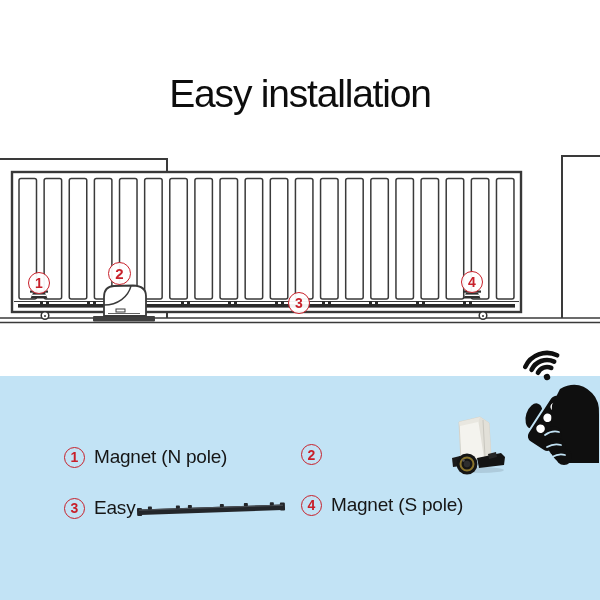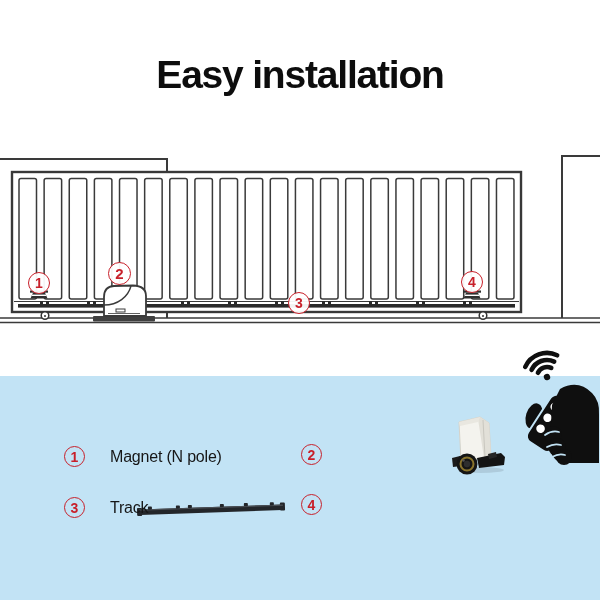--- a/index.html
+++ b/index.html
@@ -1,40 +1,40 @@
 <!DOCTYPE html>
 <html style="--red: #c8202a; --panel: #c2e3f5; --line: #3a3a3a;"><head>
 <meta charset="utf-8">
 <style>
   html,body{margin:0;padding:0;}
   .page{
     position:relative;width:600px;height:600px;background:#ffffff;overflow:hidden;
     font-family:"Liberation Sans",sans-serif;
   }
   .title{
-    position:absolute;top:53px;left:0;width:600px;text-align:center;
-    font-size:39px;font-weight:bold;letter-spacing:-1.2px;color:#0d0d0d;
+    position:absolute;top:72px;left:0;width:600px;text-align:center;
+    font-size:39px;font-weight:normal;letter-spacing:-1.2px;color:#0d0d0d;
   }
   .diagram-svg{position:absolute;left:0;top:145px;width:600px;height:200px;}
   .marker{
     position:absolute;box-sizing:border-box;border-radius:50%;
     background:rgba(255,255,255,.94);border:1.6px solid var(--red,#c8202a);
     color:var(--red,#c8202a);font-weight:bold;display:flex;align-items:center;justify-content:center;
     z-index:3;
   }
   .m22{width:22px;height:22px;font-size:14px;}
   .m23{width:23px;height:23px;font-size:15px;}
   .panel{position:absolute;left:0;top:376px;width:600px;height:224px;background:var(--panel,#c2e3f5);}
   .legend-item{position:absolute;display:flex;align-items:center;z-index:2;}
   .num-circle{
     box-sizing:border-box;width:21px;height:21px;border-radius:50%;flex:0 0 auto;
     border:1.7px solid var(--red,#c8202a);color:var(--red,#c8202a);
     font-weight:bold;font-size:14px;display:flex;align-items:center;justify-content:center;
   }
-  .legend-label{margin-left:25px;font-size:16px;color:#161616;letter-spacing:-0.2px;white-space:nowrap;}
+  .legend-label{margin-left:9px;font-size:19px;color:#161616;letter-spacing:-0.2px;white-space:nowrap;}
   .abs{position:absolute;}
 </style>
 </head>
 <body>
 
 <div class="page">
 
   <div class="title">Easy installation</div>
 
   <svg class="diagram-svg" viewBox="0 0 600 200" aria-hidden="true">
@@ -142,25 +142,26 @@
     <span class="num-circle">1</span>
     <span class="legend-label">Magnet (N pole)</span>
   </div>
 
   <div class="legend-item" style="left:301px;top:444px;">
     <span class="num-circle">2</span>
   </div>
 
   <div class="legend-item" style="left:64px;top:497px;">
     <span class="num-circle">3</span>
-    <span class="legend-label">Track</span>
+    <span class="legend-label">Easy</span>
   </div>
 
   <div class="legend-item" style="left:301px;top:494px;">
     <span class="num-circle">4</span>
+    <span class="legend-label">Magnet (S pole)</span>
   </div>
 
   <svg class="abs" style="left:136px;top:498px;" width="150" height="22" viewBox="0 0 150 22" aria-hidden="true">
     <g transform="rotate(-2 75 11)">
       <rect x="1" y="7.5" width="5" height="8" rx="1" fill="#23262a"></rect>
       <rect x="144" y="7" width="5" height="8" rx="1" fill="#23262a"></rect>
       <rect x="3" y="9" width="144" height="5.5" rx="1" fill="#23262a"></rect>
       <rect x="3" y="9" width="144" height="1.2" fill="#4a4f55"></rect>
       <g fill="#23262a">
         <rect x="12" y="6.3" width="4" height="3.2" rx="0.8"></rect>

